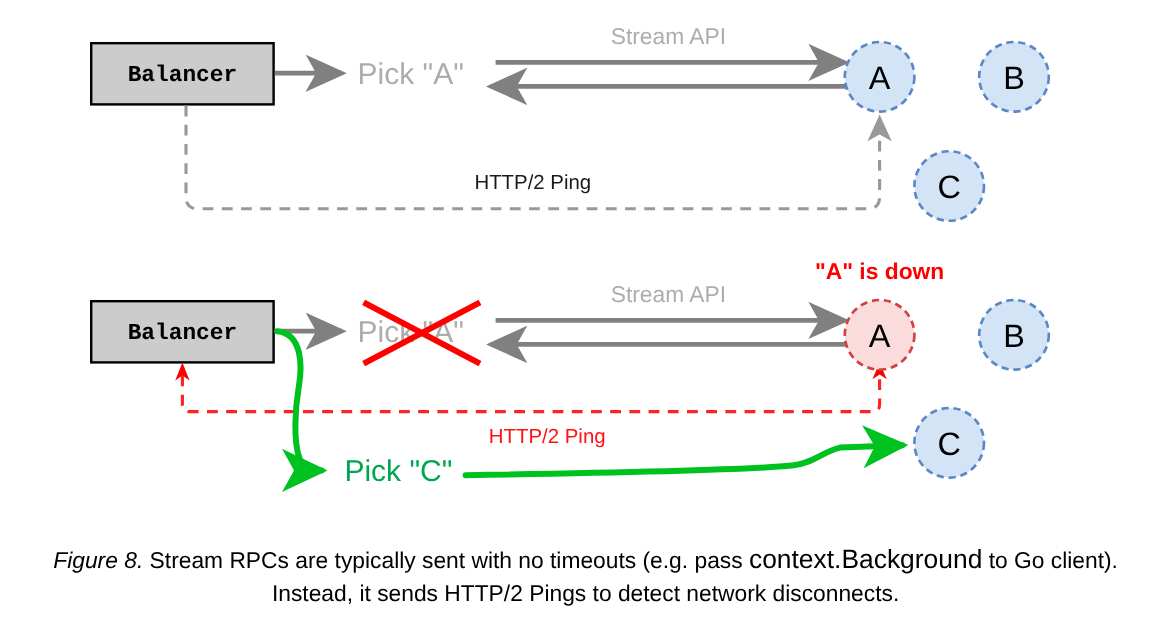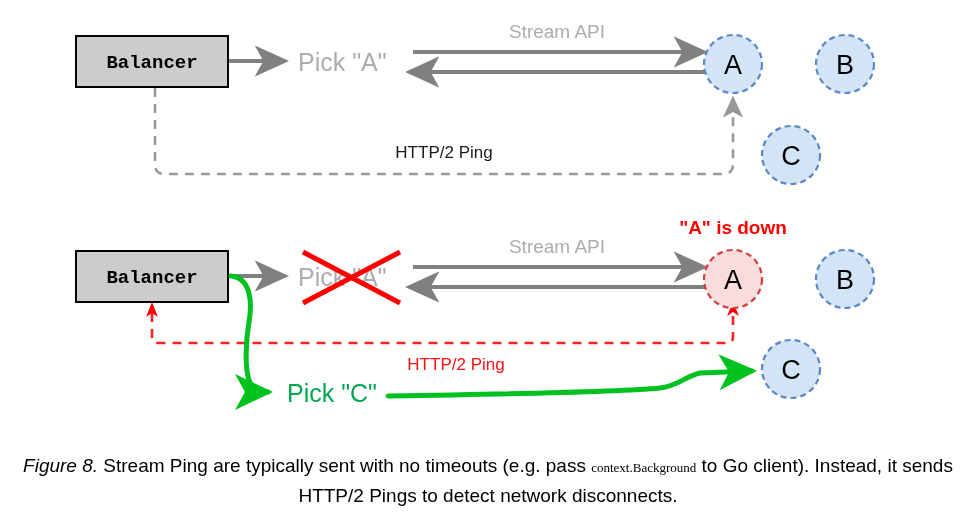--- a/index.html
+++ b/index.html
@@ -92,22 +92,22 @@
     text-align: center;
     font-family: "Liberation Sans", sans-serif;
     font-size: 19px;
     line-height: 28px;
     color: #000000;
   }
   #caption .fig-num {
     font-style: italic;
   }
   #caption .code {
-    font-family: Liberation Serif, serif;
-    font-size: 13px;
+    font-family: Liberation Sans, sans-serif;
+    font-size: 22px;
   }
 </style>
 </head>
 <body>
 
 <div id="figure-root">
 
   <svg class="diagram-canvas" viewBox="0 0 976 525">
     <defs>
       <marker id="arrow-gray" markerWidth="9" markerHeight="9" refX="7.6" refY="4.5" orient="auto" markerUnits="strokeWidth">
@@ -210,16 +210,16 @@
       </g>
 
       <g>
         <circle cx="791" cy="369" r="29" fill="#d4e4f7" stroke="#5b87c5" stroke-width="2.2" stroke-dasharray="6,4"></circle>
         <text class="node-label" x="791" y="370">C</text>
       </g>
     </g>
   </svg>
 
   <div id="caption">
-    <span class="fig-num">Figure 8.</span><span> Stream Ping are typically sent with no timeouts (e.g. pass </span><span class="code">context.Background</span><span> to Go client). Instead, it sends HTTP/2 Pings to detect network disconnects.</span>
+    <span class="fig-num">Figure 8.</span><span> Stream RPCs are typically sent with no timeouts (e.g. pass </span><span class="code">context.Background</span><span> to Go client). Instead, it sends HTTP/2 Pings to detect network disconnects.</span>
   </div>
 
 </div>
 
 </body></html>

